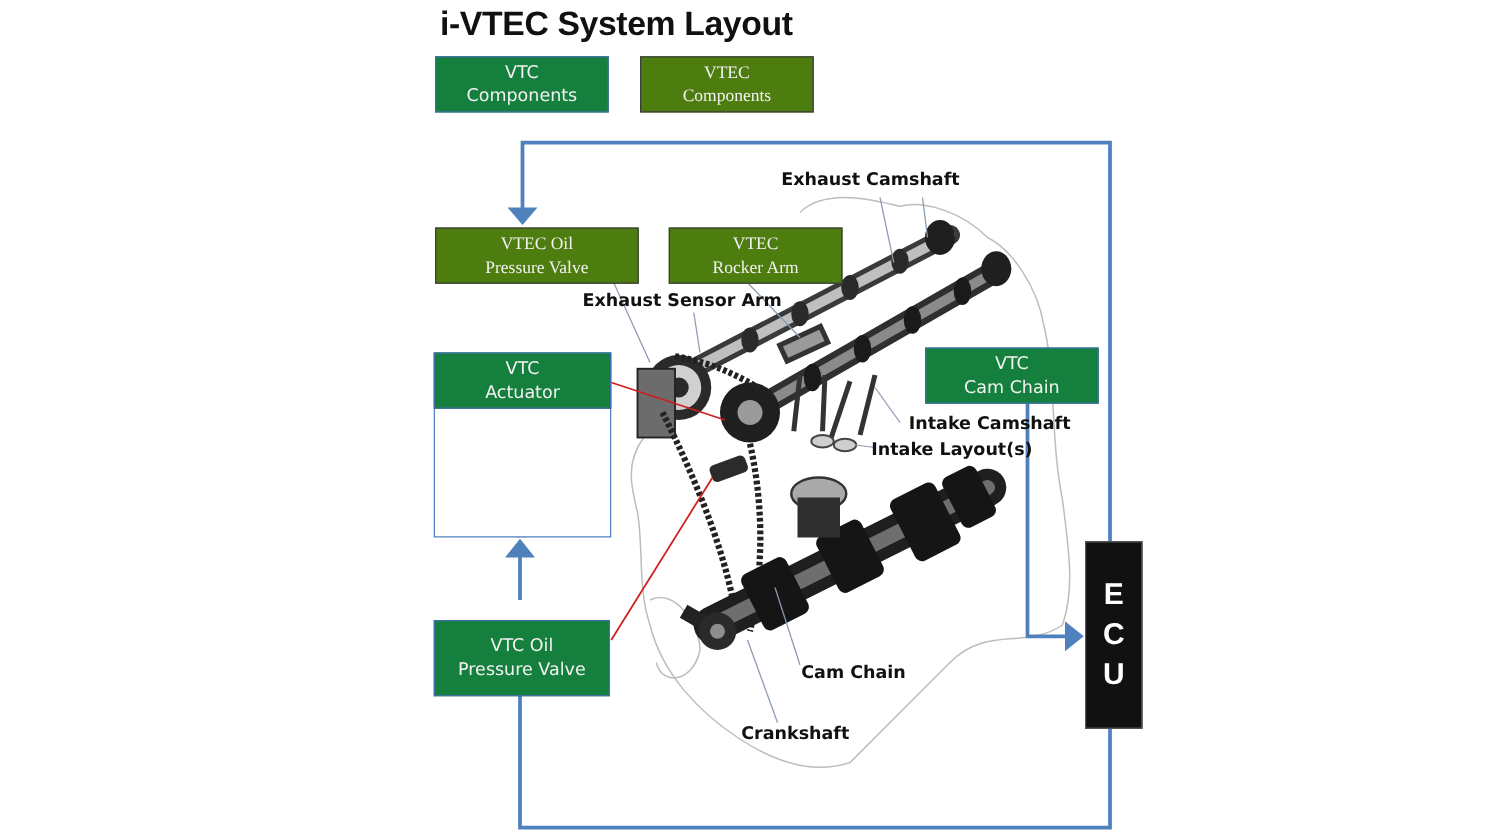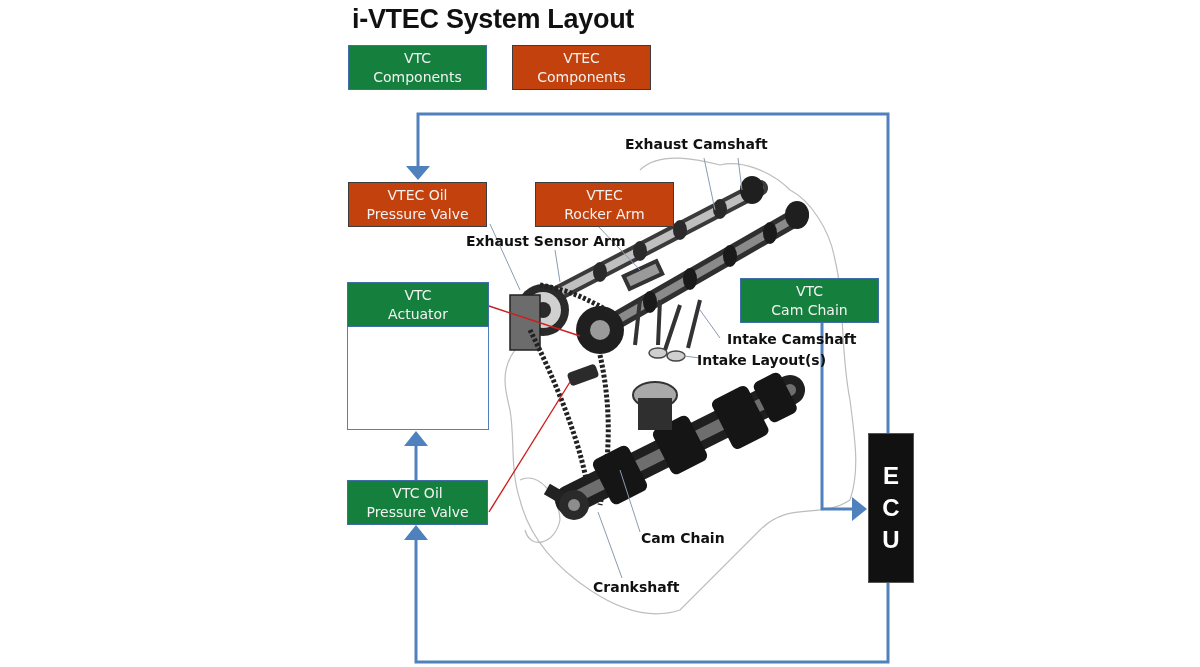--- a/index.html
+++ b/index.html
@@ -5,21 +5,21 @@
   html, body { margin: 0; padding: 0; background: #ffffff; }
   body { width: 1200px; height: 667px; position: relative; overflow: hidden;
          font-family: "DejaVu Sans", sans-serif; }
   #stage { position: absolute; left: 0; top: 0; width: 1200px; height: 667px; }
   .title { position: absolute; left: 352px; top: 4px; font-size: 27px; font-weight: bold;
            color: #111; letter-spacing: -0.3px; font-family: "Liberation Sans", sans-serif; }
   .box { position: absolute; color: #f2f2f2; font-size: 14px; line-height: 19px; text-align: center;
          display: flex; flex-direction: column; justify-content: center; align-items: center;
          font-family: "DejaVu Sans", sans-serif; box-sizing: border-box; }
   .box.blue { background: #15803d; border: 1px solid #3f6ea8; }
-  .box.gray { background: #c2410c; border: 1px solid #3c3c3c; }
+  .box.gray { background: #4d7c0f; border: 1px solid #3c3c3c; font-family: Liberation Serif, serif; }
   .box span { display: block; white-space: nowrap; }
   .callout { position: absolute; font-size: 14px; color: #111; white-space: nowrap;
              font-family: "DejaVu Sans", sans-serif; font-weight: bold; }
   .ecu { position: absolute; left: 868px; top: 433px; width: 46px; height: 150px;
          background: #111; border: 1px solid #555; box-sizing: border-box;
          display: flex; flex-direction: column; align-items: center; justify-content: center; }
   .ecu span { color: #fff; font-weight: bold; font-size: 24px; line-height: 32px;
               font-family: "Liberation Sans", sans-serif; }
   .actuator-frame { position: absolute; left: 347px; top: 282px; width: 142px; height: 148px;
                     border: 1px solid #4f81bd; box-sizing: border-box; background: #fff; }
@@ -154,41 +154,41 @@
 
   <div class="box blue" style="left:348px;top:45px;width:139px;height:45px;">
     <span>VTC</span>
     <span>Components</span>
   </div>
   <div class="box gray" style="left:512px;top:45px;width:139px;height:45px;">
     <span>VTEC</span>
     <span>Components</span>
   </div>
 
-  <div class="box gray" style="left:348px;top:182px;width:139px;height:45px;">
+  <div class="box gray" style="left:348px;top:182px;width:163px;height:45px;">
     <span>VTEC Oil</span>
     <span>Pressure Valve</span>
   </div>
   <div class="box gray" style="left:535px;top:182px;width:139px;height:45px;">
     <span>VTEC</span>
     <span>Rocker Arm</span>
   </div>
 
   <div class="actuator-frame"></div>
   <div class="box blue" style="left:347px;top:282px;width:142px;height:45px;">
     <span>VTC</span>
     <span>Actuator</span>
   </div>
 
   <div class="box blue" style="left:740px;top:278px;width:139px;height:45px;">
     <span>VTC</span>
     <span>Cam Chain</span>
   </div>
 
-  <div class="box blue" style="left:347px;top:480px;width:141px;height:45px;">
+  <div class="box blue" style="left:347px;top:496px;width:141px;height:61px;">
     <span>VTC Oil</span>
     <span>Pressure Valve</span>
   </div>
 
   <div class="ecu">
     <span>E</span>
     <span>C</span>
     <span>U</span>
   </div>
 

